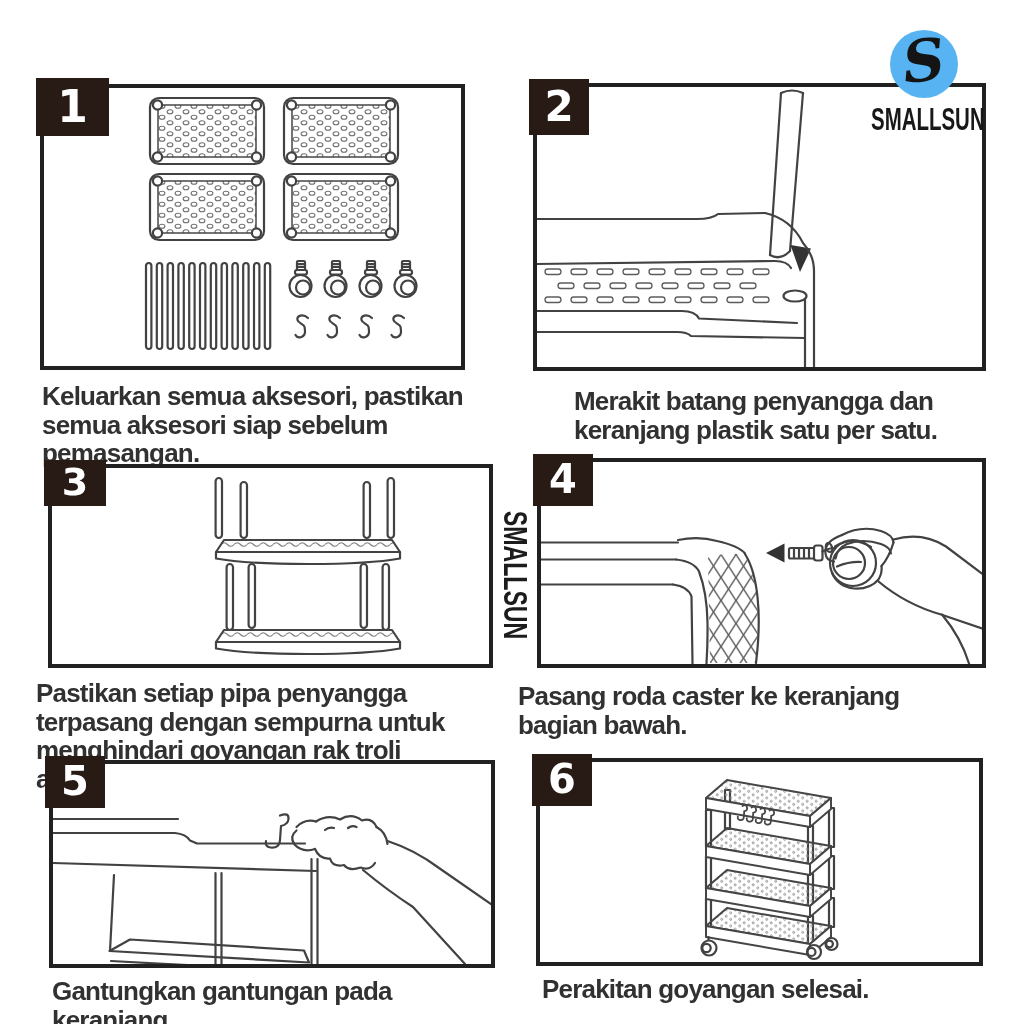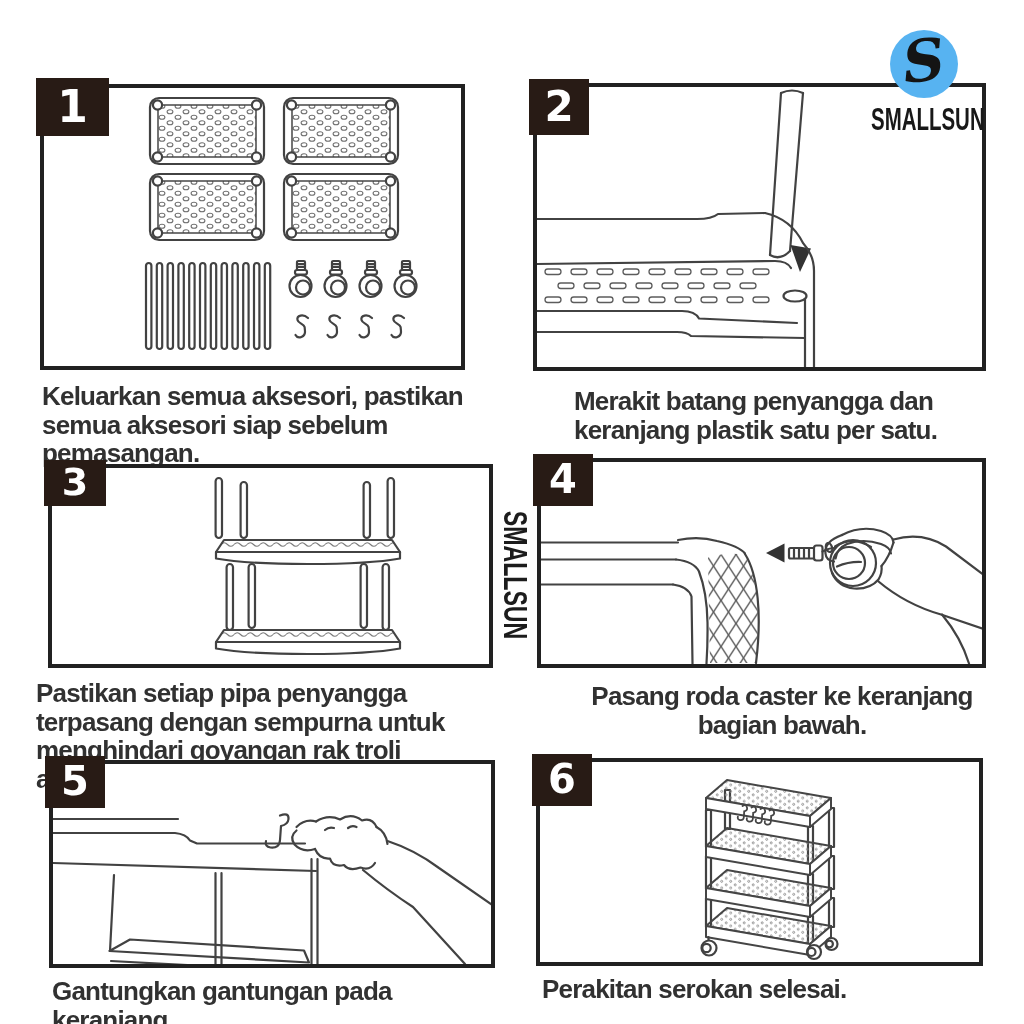--- a/index.html
+++ b/index.html
@@ -22,21 +22,21 @@
   .s6 .frame{left:536px;top:758px;width:447px;height:208px;}
   .s1 .plate{left:36px;top:78px;width:73px;height:58px;font-size:44px;}
   .s2 .plate{left:529px;top:79px;width:60px;height:56px;font-size:42px;}
   .s3 .plate{left:44px;top:460px;width:62px;height:46px;font-size:38px;}
   .s4 .plate{left:533px;top:454px;width:60px;height:52px;font-size:40px;}
   .s5 .plate{left:45px;top:756px;width:60px;height:52px;font-size:40px;}
   .s6 .plate{left:532px;top:754px;width:60px;height:52px;font-size:40px;}
   .c1{left:38px;top:378px;width:450px;}
   .c2{left:570px;top:383px;width:460px;}
   .c3{left:32px;top:675px;width:470px;}
-  .c4{left:548px;top:678px;width:460px;text-align:center;}
+  .c4{left:514px;top:678px;width:460px;}
   .c5{left:48px;top:973px;width:460px;}
   .c6{left:538px;top:971px;width:460px;}
   
   .logo-circle{position:absolute;left:890px;top:30px;width:68px;height:68px;border-radius:50%;
                background:#57b3f1;display:flex;align-items:center;justify-content:center;z-index:5;}
   .logo-letter{font-family:"DejaVu Serif",serif;font-style:italic;font-weight:bold;font-size:58px;
                color:#141414;transform:rotate(-6deg) translateY(-3px);}
   .logo-word{position:absolute;left:871px;top:102px;font-weight:bold;font-size:31px;color:#181818;
              letter-spacing:0px;transform:scaleX(0.66);transform-origin:left top;white-space:nowrap;z-index:5;}
   .watermark{position:absolute;left:515px;top:575px;font-weight:bold;font-size:33px;color:#1c1c1c;
@@ -354,16 +354,16 @@
           <circle cx="271.5" cy="190" r="4" class="ink" stroke-width="1.4"></circle>
           <path d="M291 175 V177" class="ink" stroke-width="1.8"></path>
           <circle cx="291.5" cy="182" r="6" class="inkf" stroke-width="2"></circle>
           <circle cx="289.5" cy="182" r="3.4" class="ink" stroke-width="1.4"></circle>
         </g>
       </svg>
     </div>
     <div class="plate">
       <span>6</span>
     </div>
-    <p class="caption c6">Perakitan serokan selesai.</p>
+    <p class="caption c6">Perakitan goyangan selesai.</p>
   </div>
 
 </div>
 
 </body></html>

